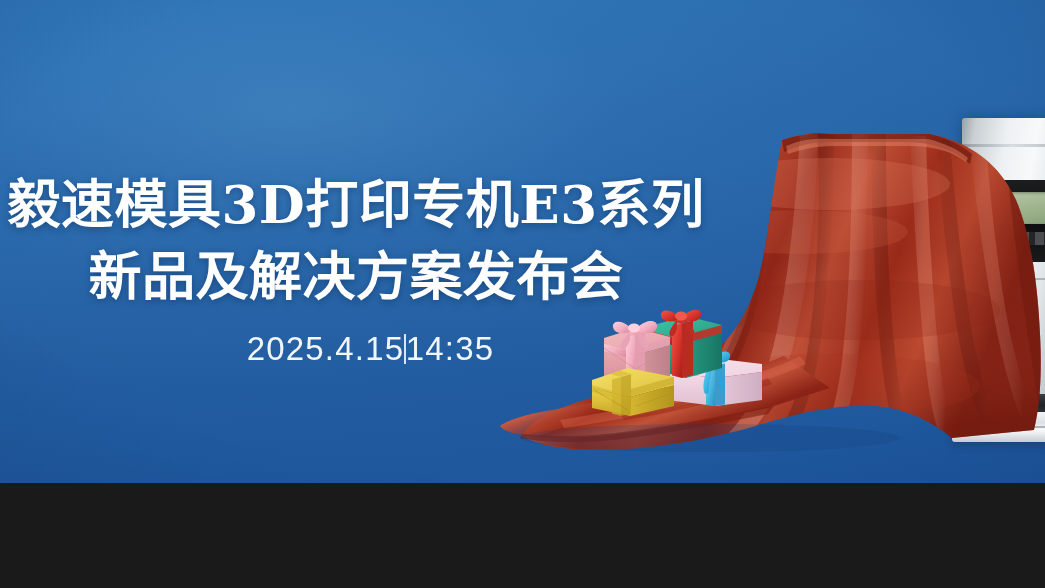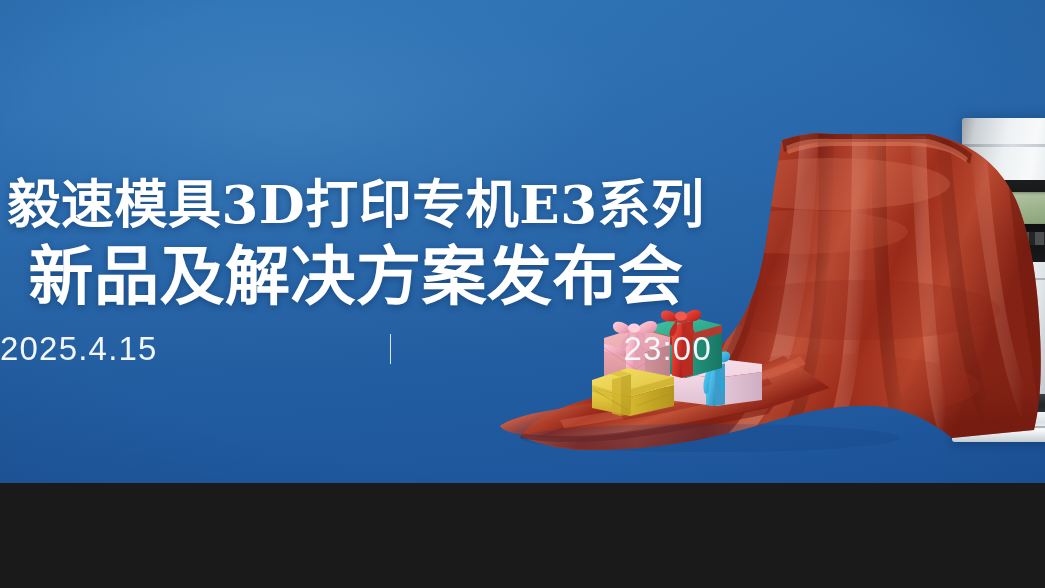--- a/index.html
+++ b/index.html
@@ -43,30 +43,31 @@
     display: block;
     color: #ffffff;
     font-family: "DejaVu Serif", "Liberation Serif", serif;
     font-weight: 700;
     font-size: 53px;
     line-height: 72px;
     letter-spacing: 0.5px;
     white-space: nowrap;
     text-shadow: 0 2px 7px rgba(8,40,85,0.45);
   }
-  #title-line-2 { font-size: 65px; }
+  #title-line-2 { font-size: 53px; }
   #datetime-row {
     margin-top: 18px;
     display: flex;
     align-items: center;
-    justify-content: space-between;
+    justify-content: center;
     color: #f2f6fb;
     font-size: 33px;
     font-weight: 300;
     letter-spacing: 1.2px;
+    padding-left: 29px;
   }
   #datetime-sep {
     display: inline-block;
     width: 1.5px;
     height: 30px;
     background: #eaf1f8;
     opacity: .92;
   }
 
   
@@ -438,19 +439,19 @@
       </g>
     </svg>
   </div>
 
   <div id="text-block">
     <span class="title-line" id="title-line-1">毅速模具3D打印专机E3系列</span>
     <span class="title-line" id="title-line-2">新品及解决方案发布会</span>
     <div id="datetime-row">
       <span>2025.4.15</span>
       <span id="datetime-sep"></span>
-      <span>23:00</span>
+      <span>14:35</span>
     </div>
   </div>
 
   <div id="bg-vignette"></div>
 
 </div>
 
 </body></html>

